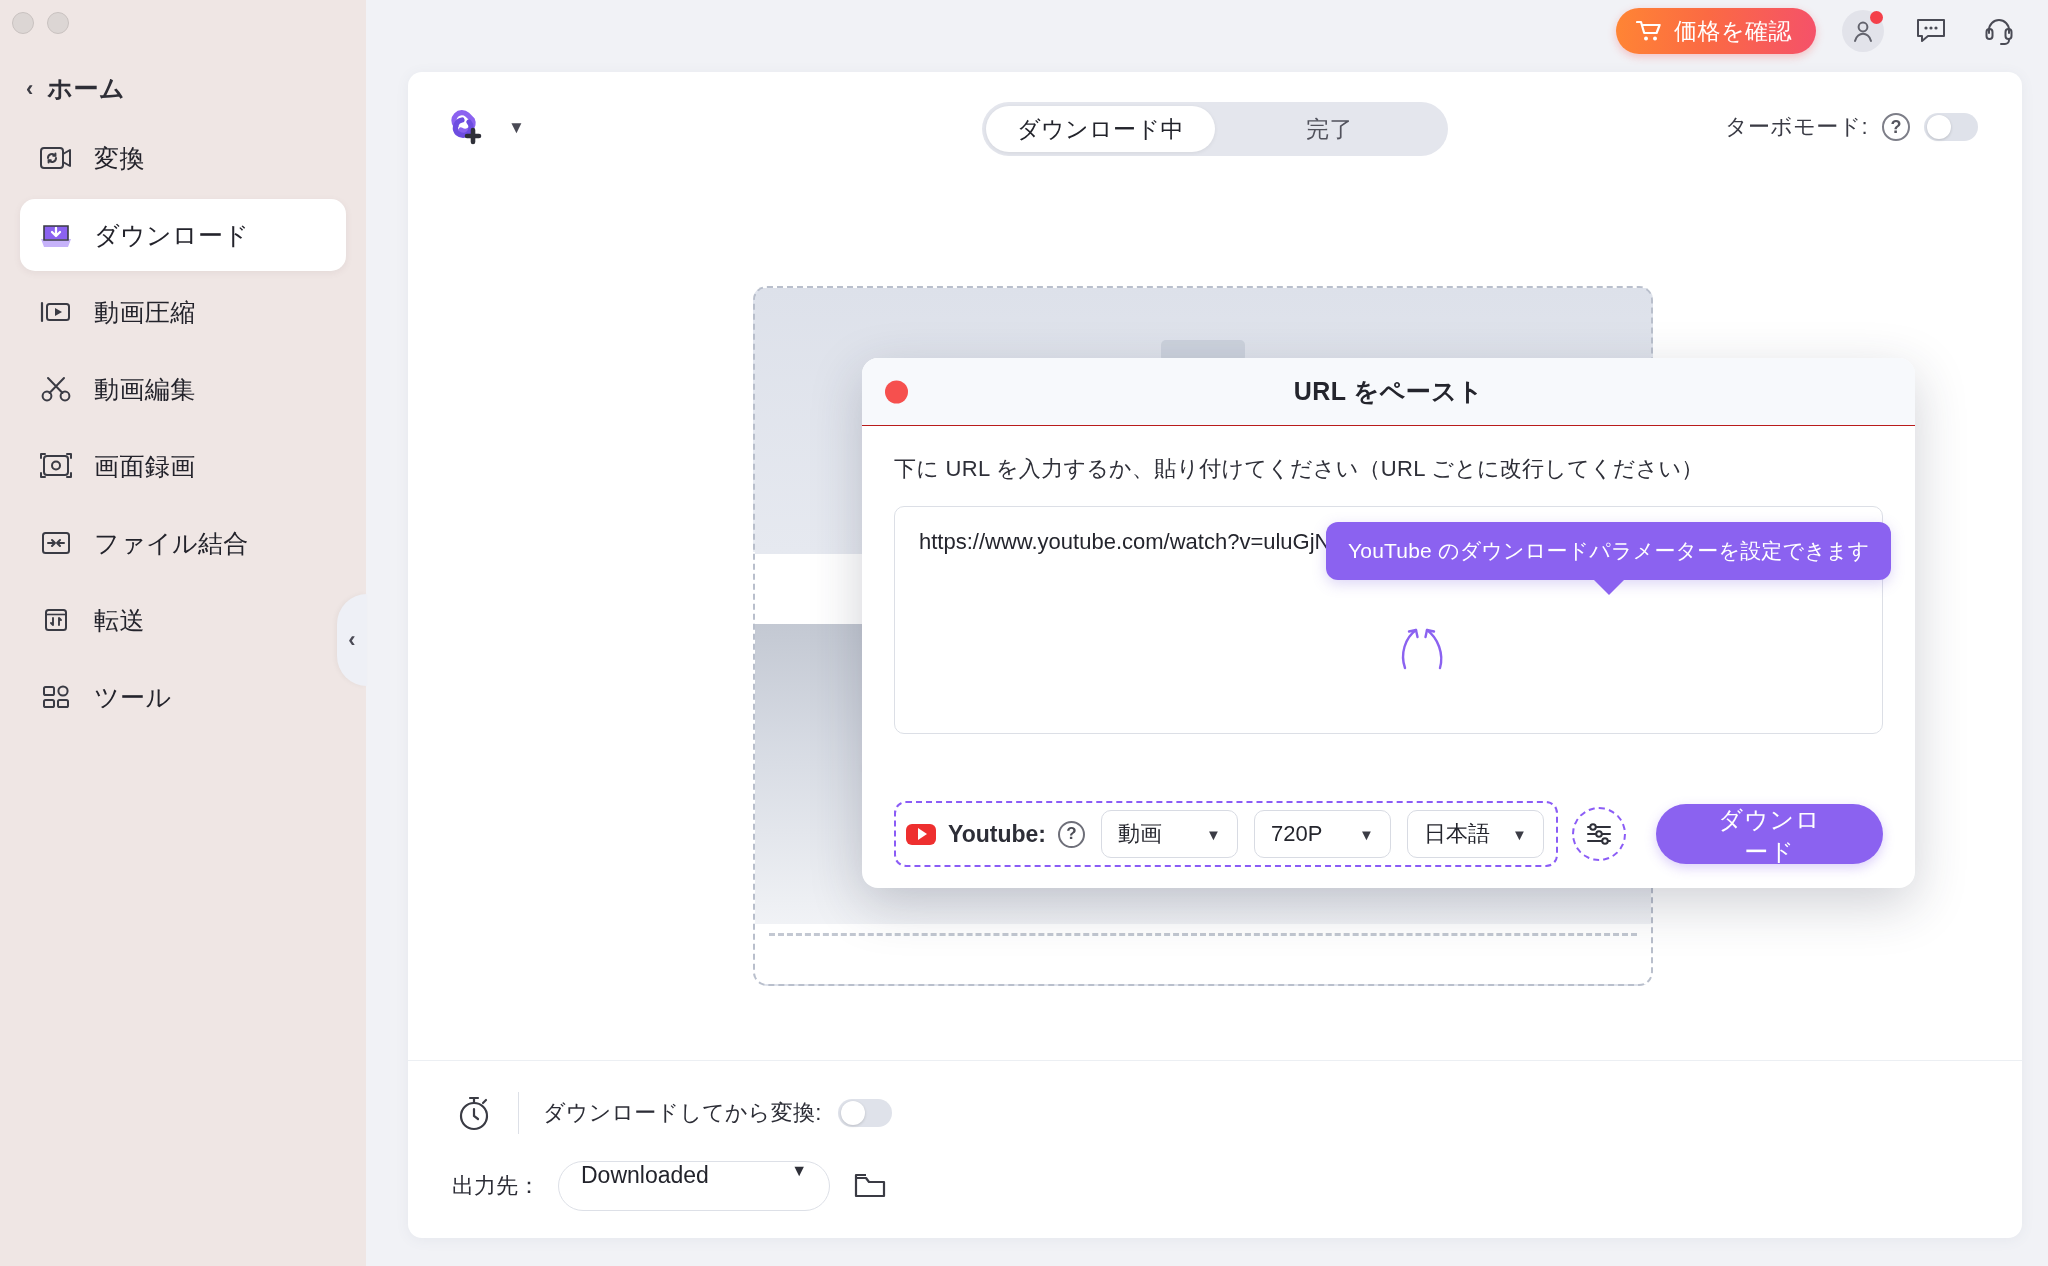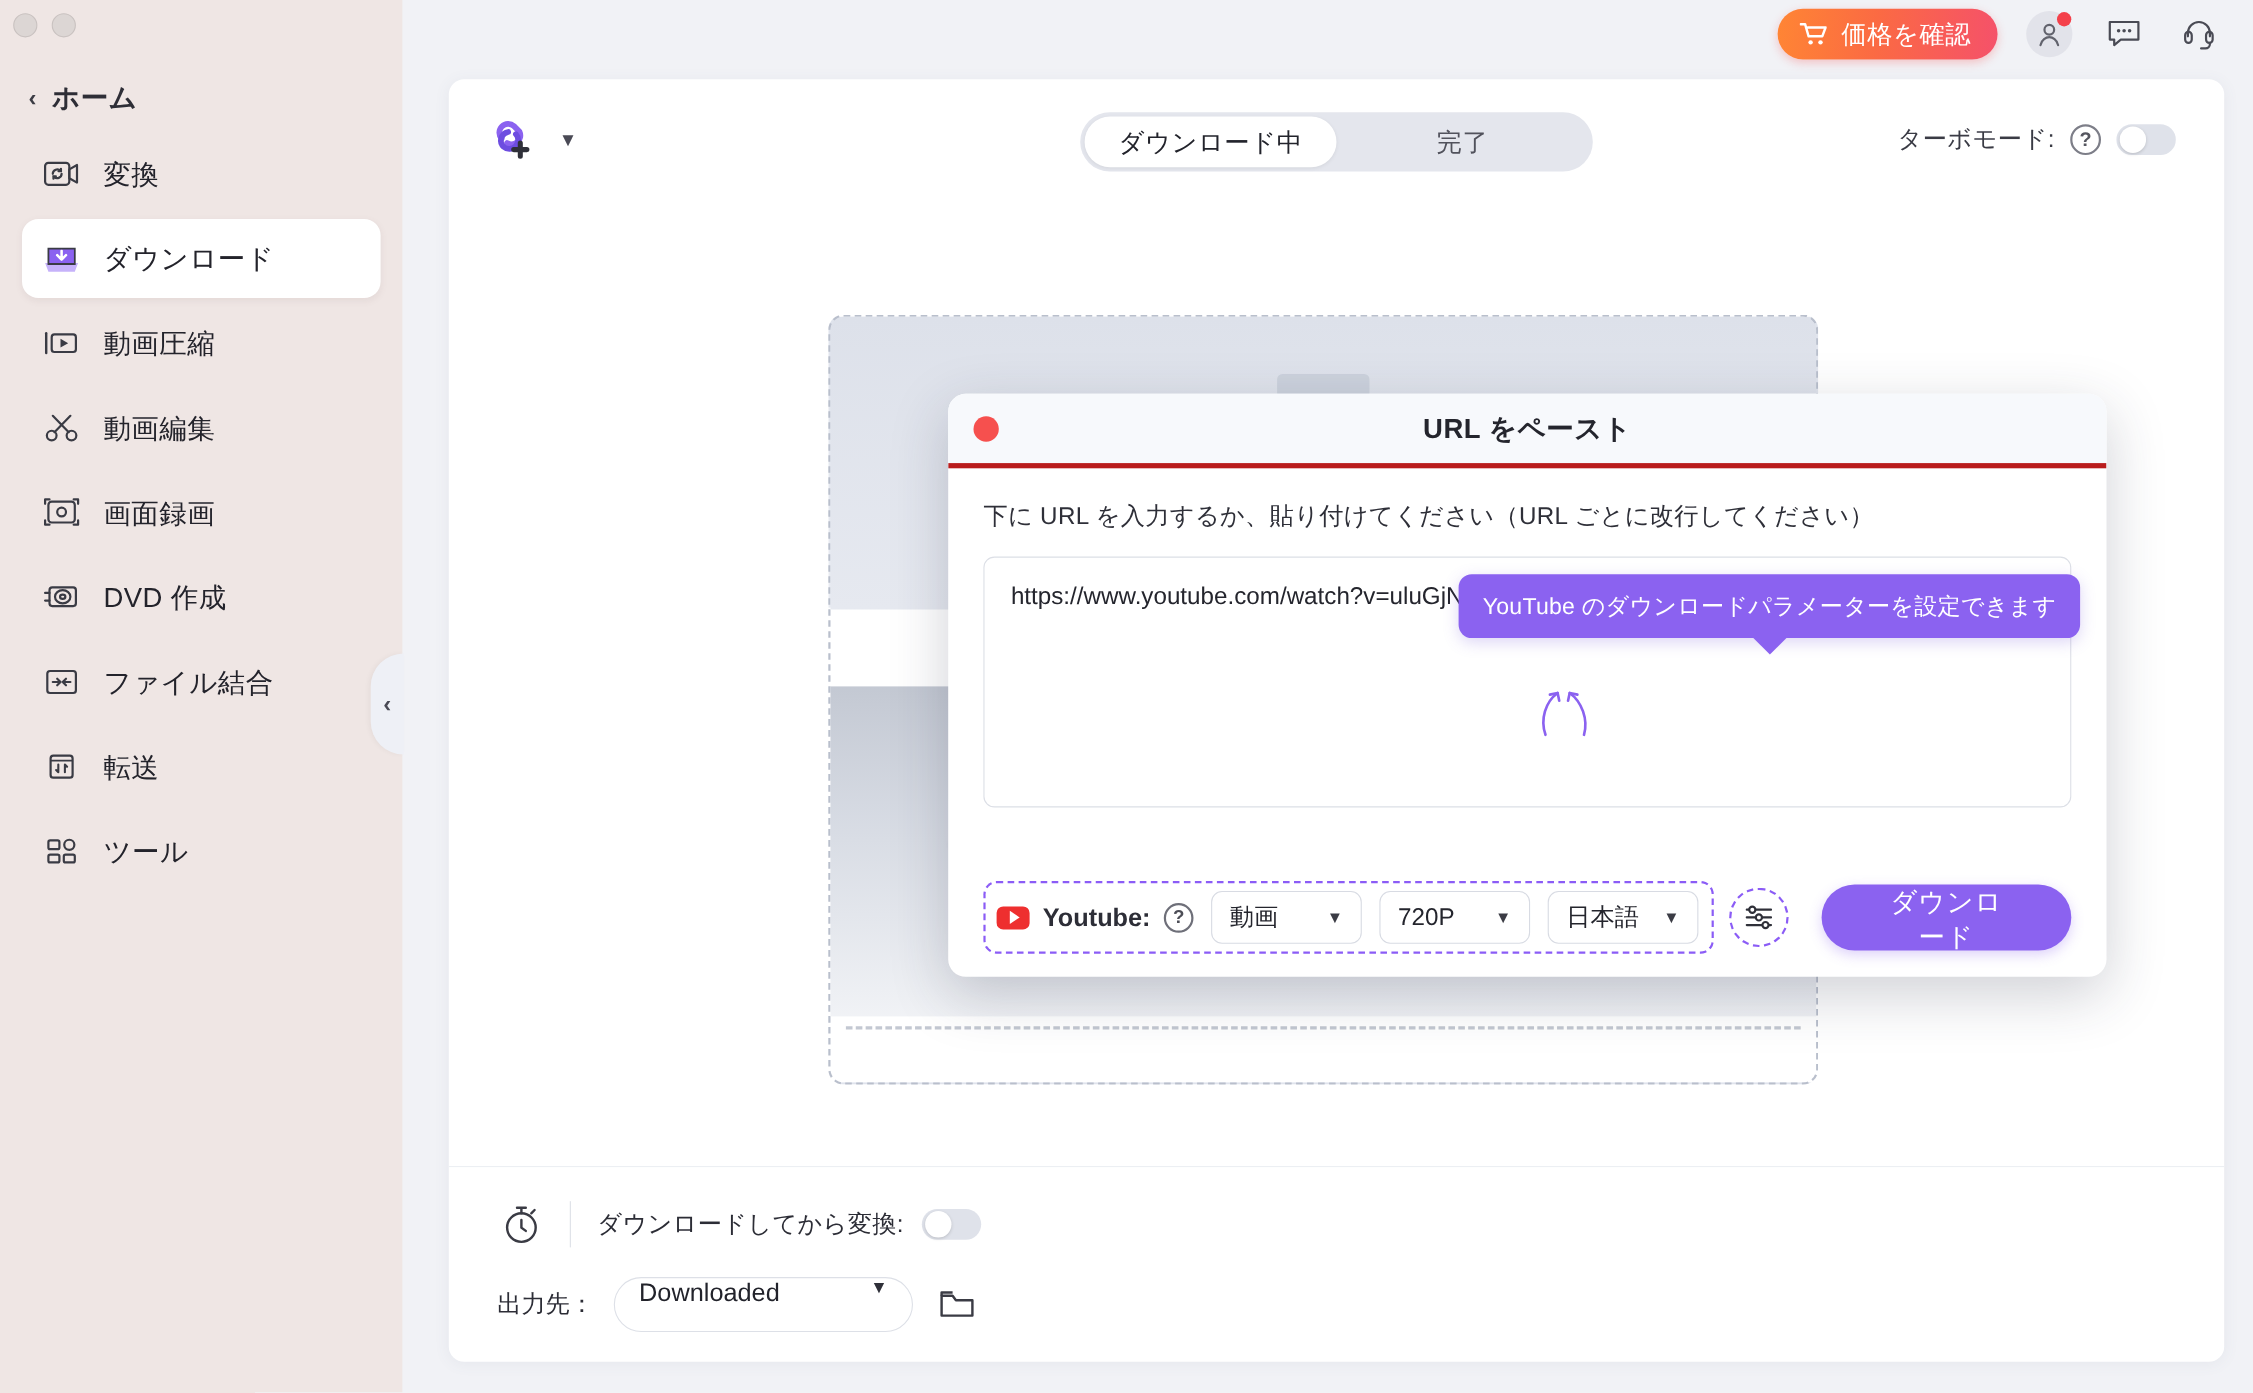--- a/index.html
+++ b/index.html
@@ -172,21 +172,21 @@
     border-radius: 16px;
     box-shadow: 0 16px 52px rgba(40,45,70,.22);
     z-index: 30;
     overflow: visible;
   }
   .modal-head {
     height: 68px; background: #f7f9fc;
     border-radius: 16px 16px 0 0;
     display: flex; align-items: center; justify-content: center;
     position: relative;
-    border-bottom: 5px solid #b91c1c;
+    border-bottom: 1px solid #b91c1c;
   }
   .modal-title { font-size: 25px; font-weight: 700; color: #24252d; letter-spacing: .5px; }
   .close-dot {
     position: absolute; left: 23px; top: 50%; transform: translateY(-50%);
     width: 23px; height: 23px; border-radius: 50%; background: #f6504e;
     cursor: pointer;
   }
   .modal-hint {
     margin: 28px 0 0 32px; font-size: 22px; color: #2e2f38; letter-spacing: .3px;
   }
@@ -358,31 +358,20 @@
         <span class="nav-ico">
           <svg width="34" height="28" viewBox="0 0 34 28">
               <rect x="5" y="4" width="24" height="19" rx="3" fill="none" stroke="#3a3b44" stroke-width="2"></rect>
               <circle cx="17" cy="13.5" r="4" fill="none" stroke="#3a3b44" stroke-width="2"></circle>
               <path d="M2 2h4M2 2v4M32 2h-4M32 2v4M2 25h4M2 25v-4M32 25h-4M32 25v-4" stroke="#3a3b44" stroke-width="2" stroke-linecap="round"></path>
             </svg>
         </span>
         <span class="label">画面録画</span>
       </div>
 
-      <div class="nav-item">
-        <span class="nav-ico">
-          <svg width="34" height="28" viewBox="0 0 34 28">
-              <rect x="6" y="5" width="24" height="17" rx="2.5" fill="none" stroke="#3a3b44" stroke-width="2"></rect>
-              <ellipse cx="18" cy="13.5" rx="7" ry="6" fill="none" stroke="#3a3b44" stroke-width="2"></ellipse>
-              <ellipse cx="18" cy="13.5" rx="2.4" ry="2" fill="none" stroke="#3a3b44" stroke-width="2"></ellipse>
-              <path d="M6 10H2m4 7H2" stroke="#3a3b44" stroke-width="2" stroke-linecap="round"></path>
-            </svg>
-        </span>
-        <span class="label">DVD 作成</span>
-      </div>
 
       <div class="nav-item">
         <span class="nav-ico">
           <svg width="34" height="28" viewBox="0 0 34 28">
               <rect x="4" y="4" width="26" height="20" rx="2.5" fill="none" stroke="#3a3b44" stroke-width="2"></rect>
               <path d="M9 14h7m0 0l-3-3m3 3l-3 3M25 14h-7m0 0l3-3m-3 3l3 3" stroke="#3a3b44" stroke-width="2" stroke-linecap="round" stroke-linejoin="round" fill="none"></path>
             </svg>
         </span>
         <span class="label">ファイル結合</span>
       </div>

